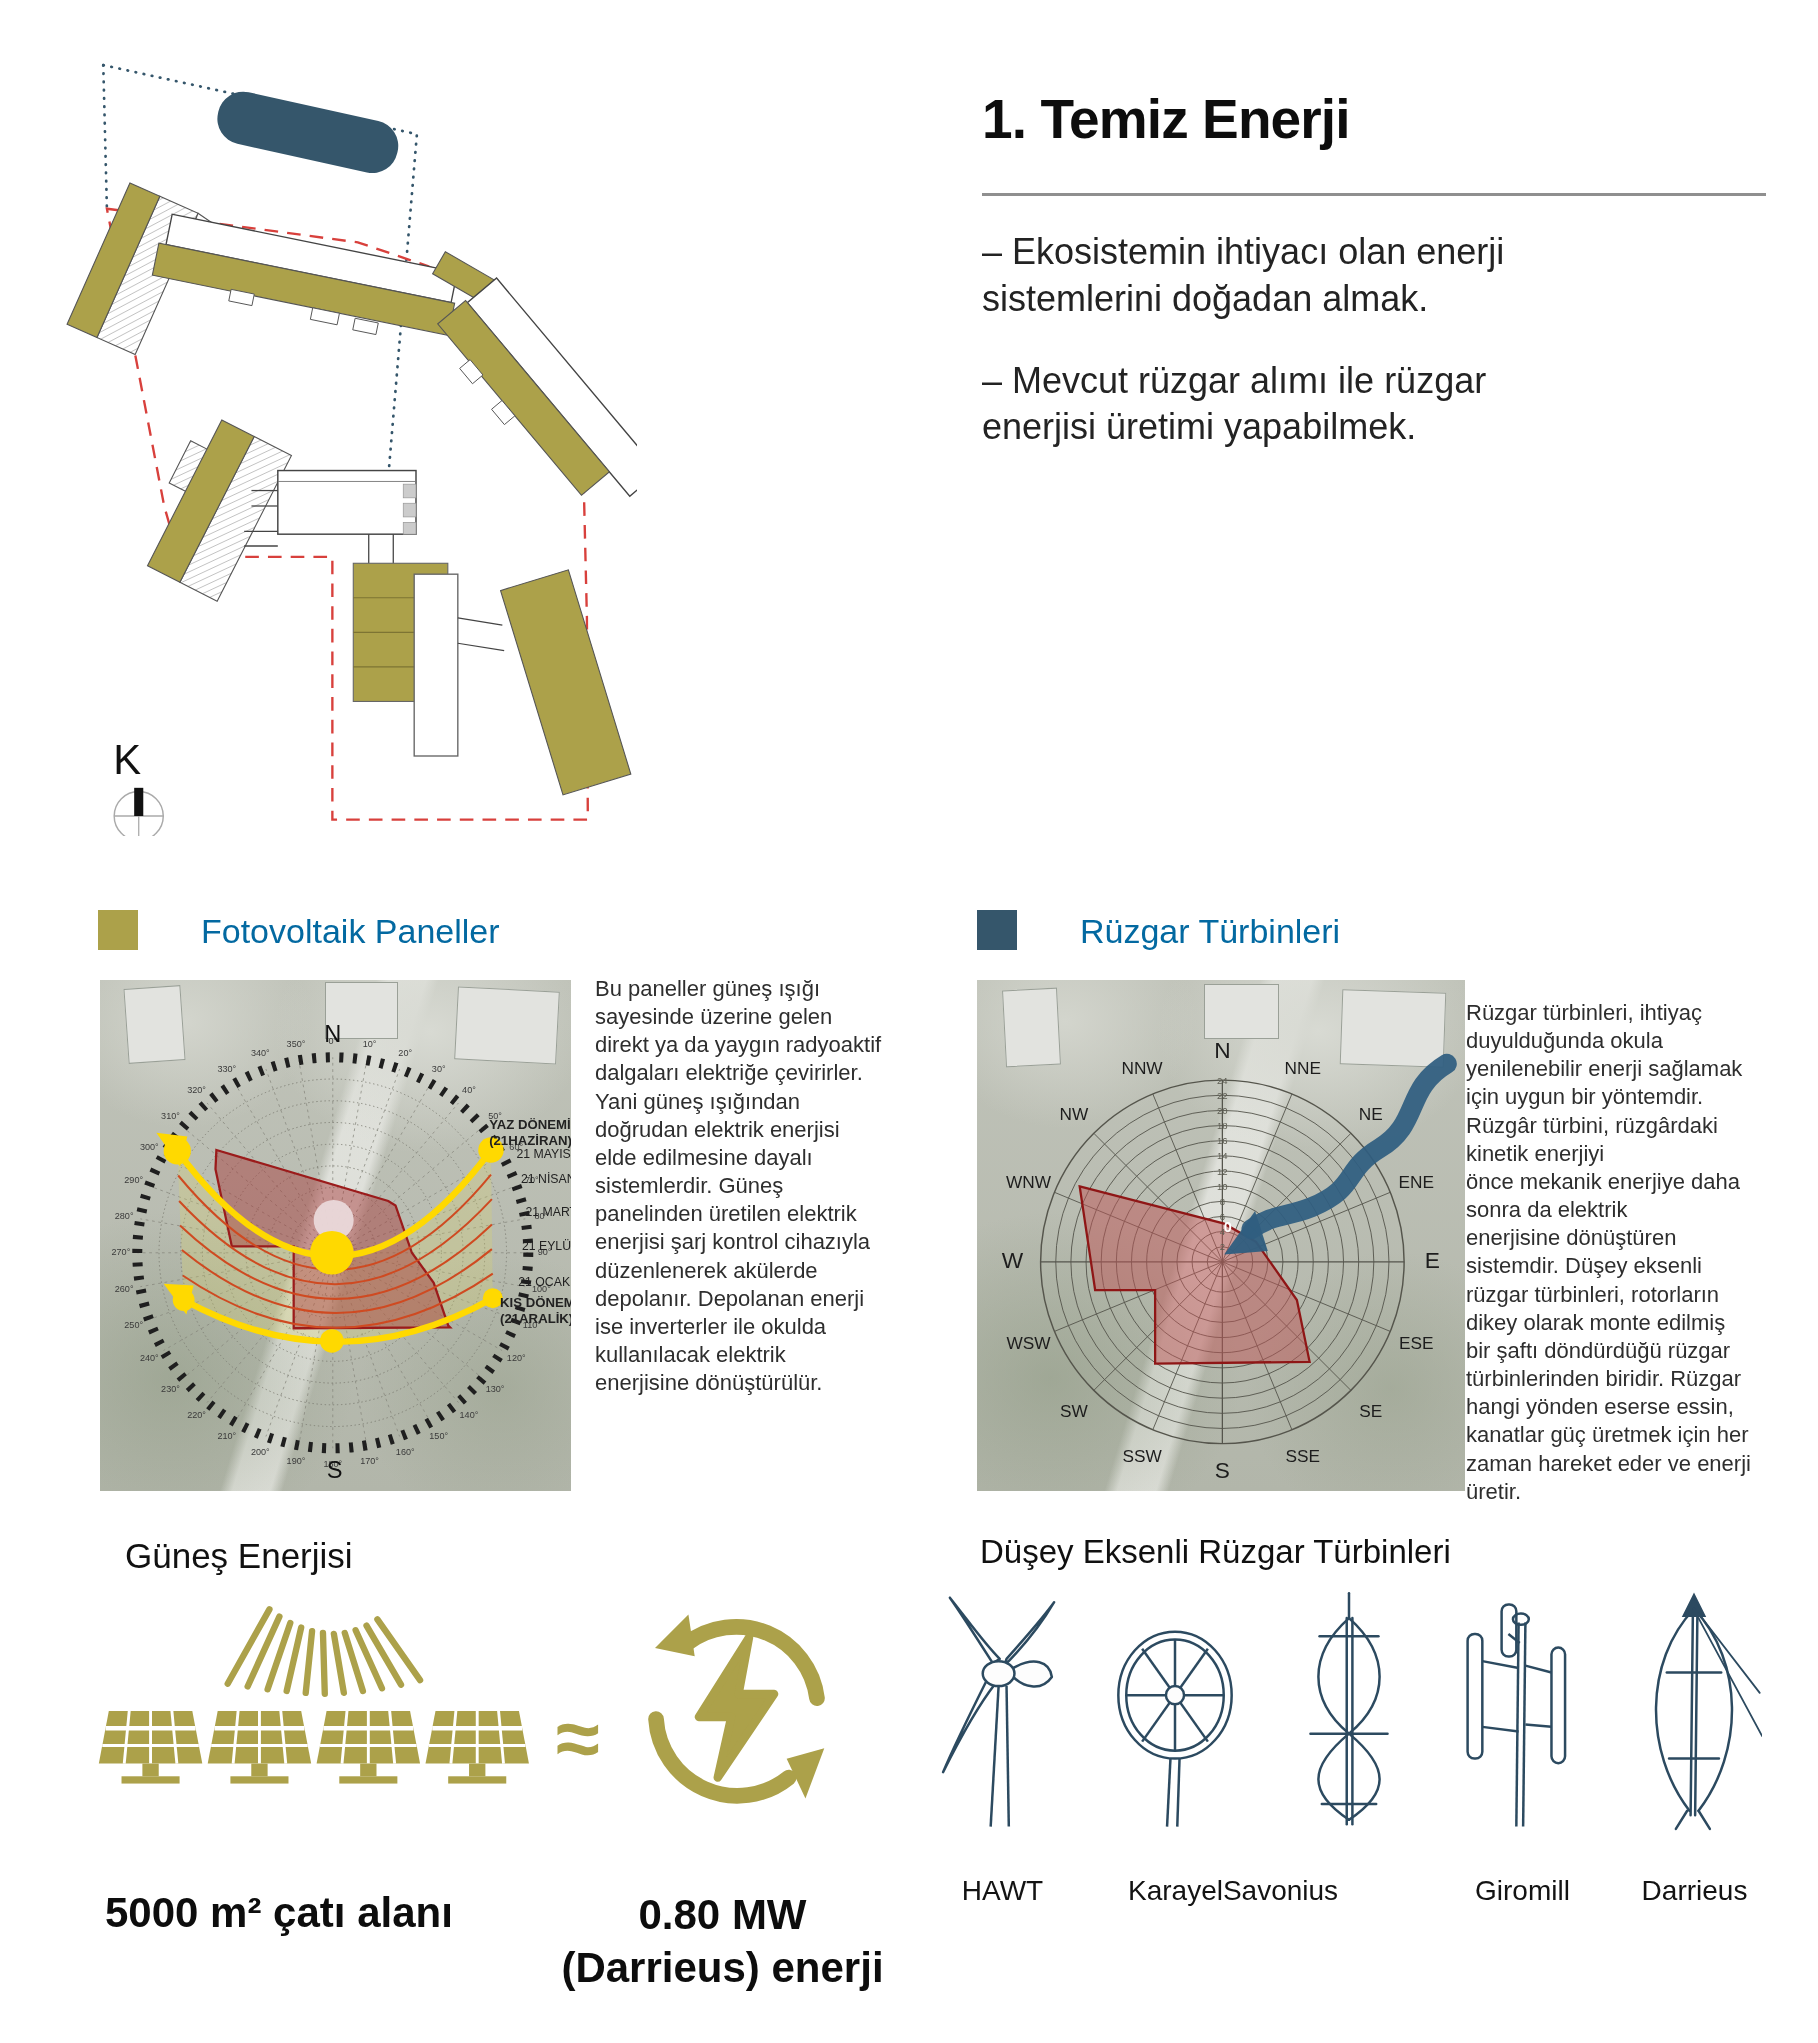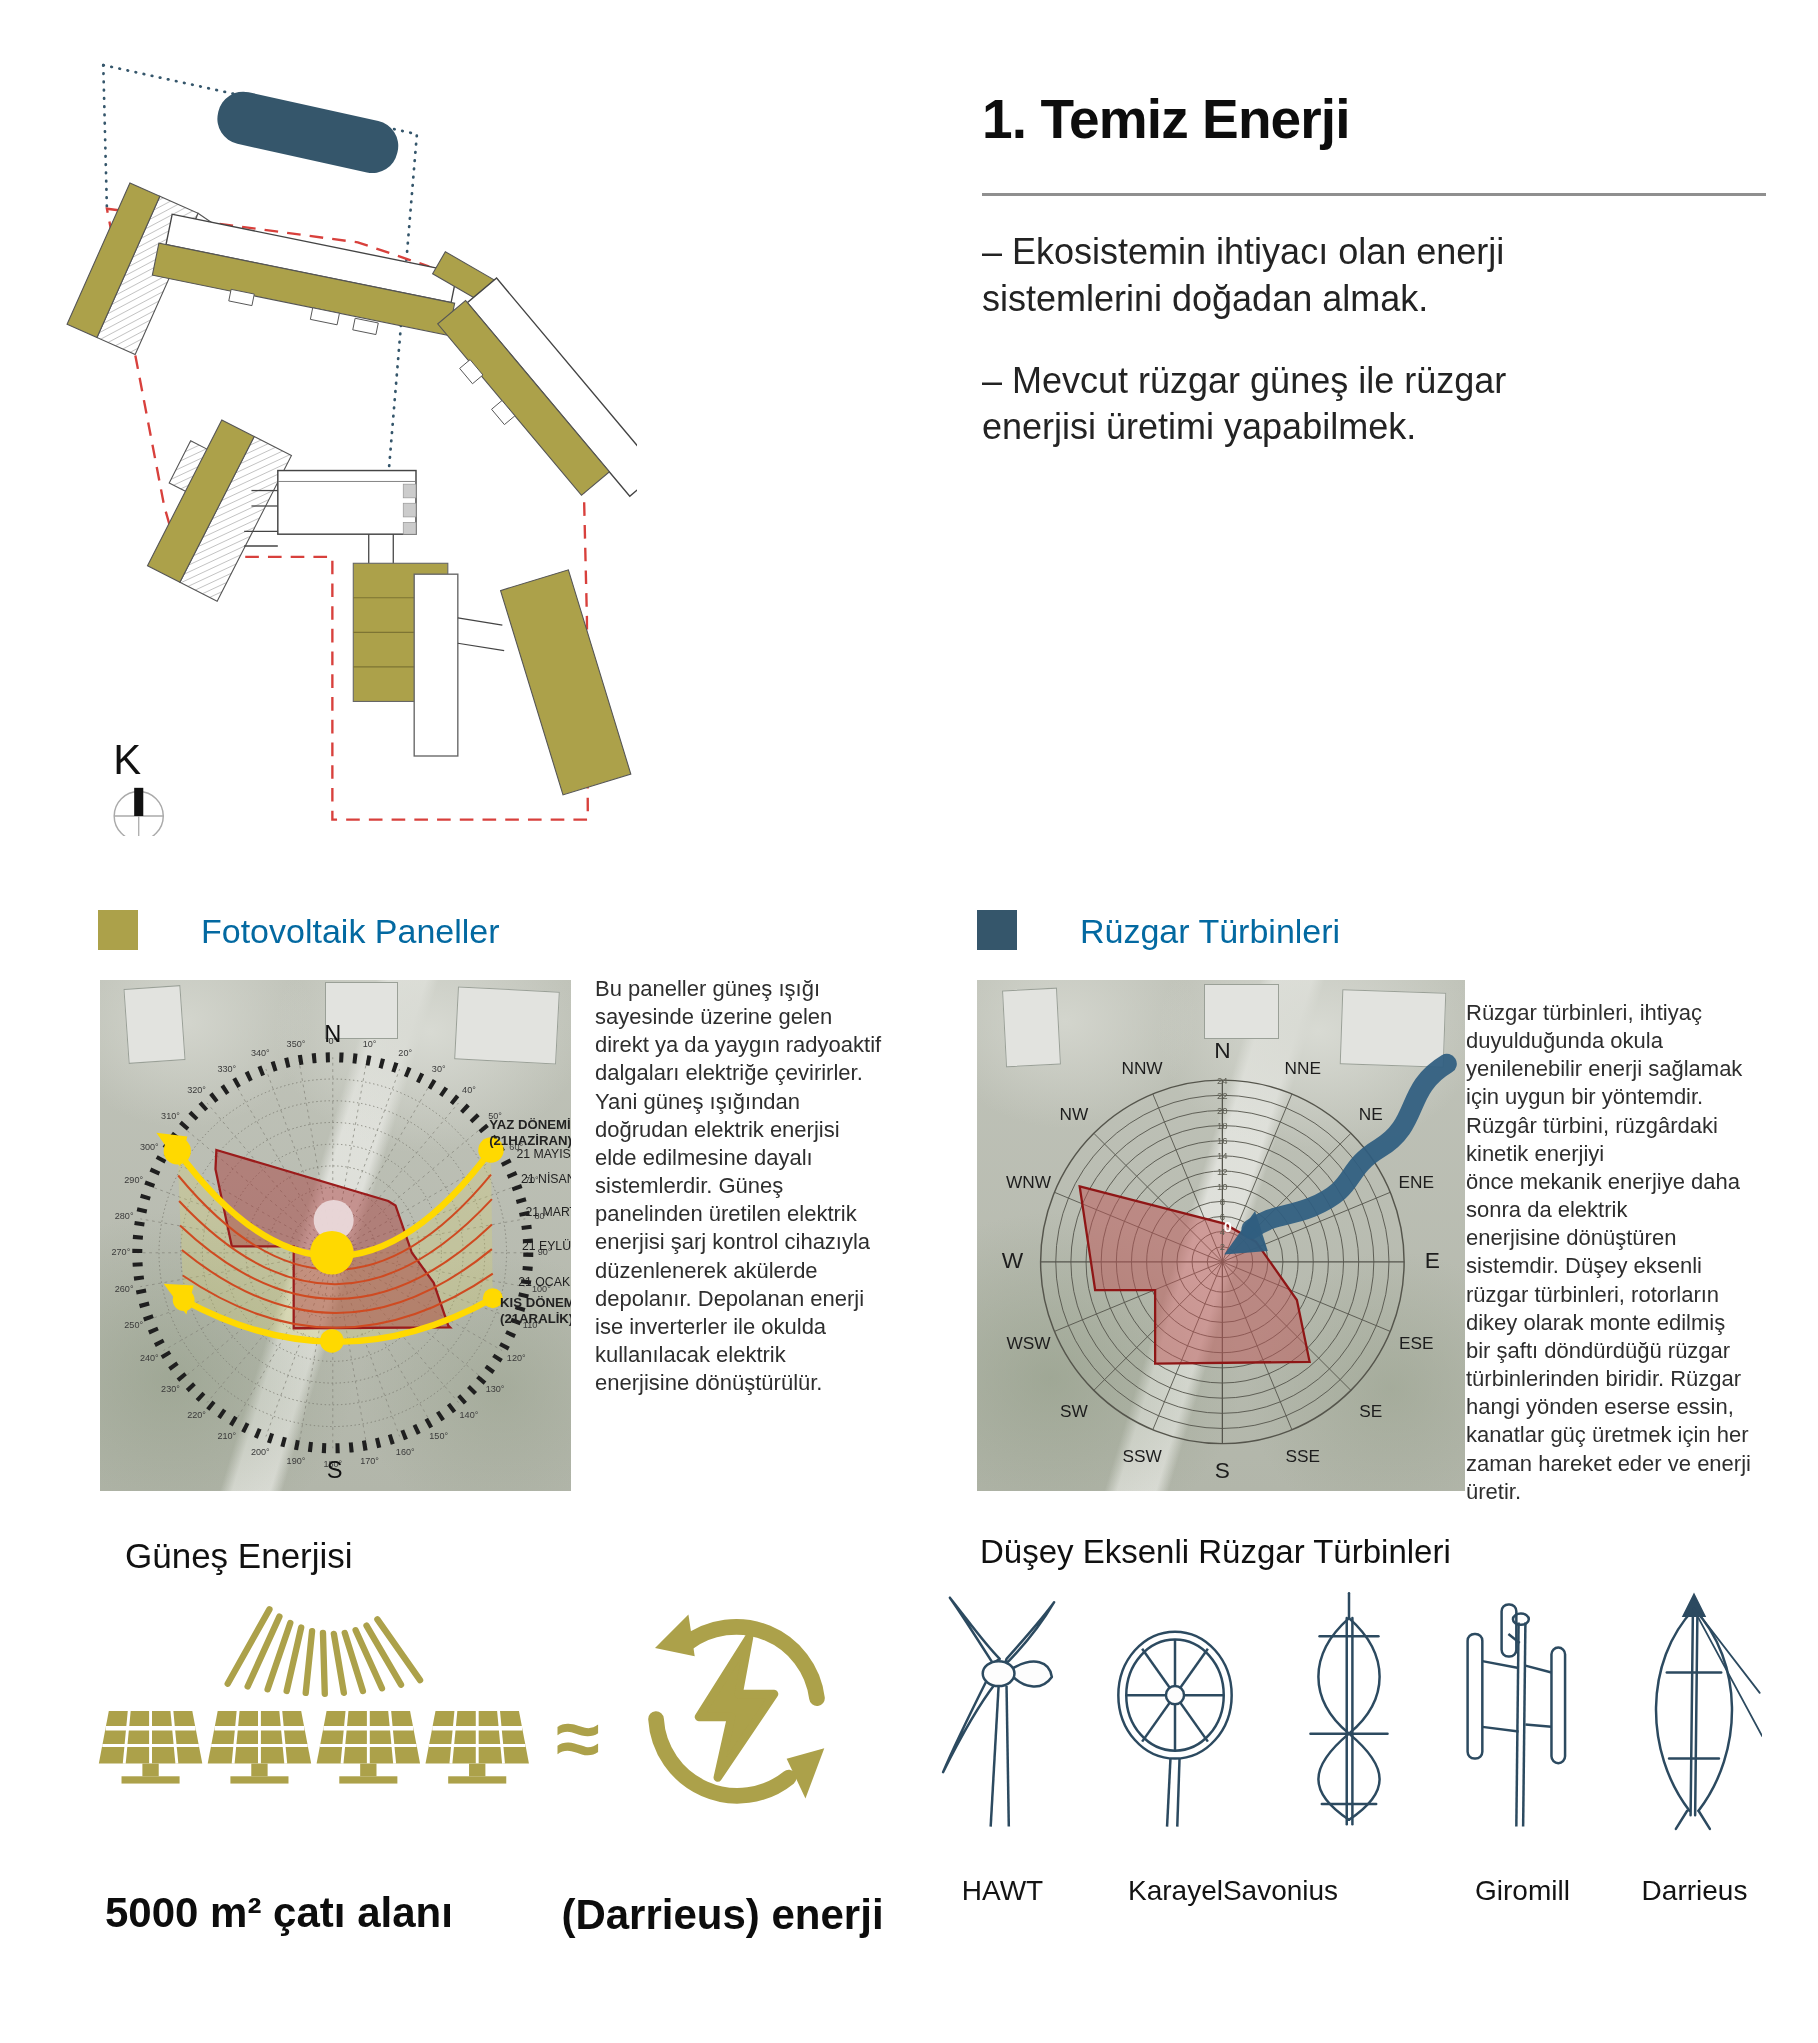--- a/index.html
+++ b/index.html
@@ -130,21 +130,21 @@
     <line x1="92" y1="831" x2="92" y2="885" stroke="#aaa" stroke-width="1.4"></line>
     <rect x="87" y="827" width="10" height="31" fill="#111"></rect>
   </g>
 </svg>
 
 <div class="abs" id="main-title">1. Temiz Enerji</div>
 <div class="abs" id="title-rule"></div>
 <div class="abs" id="goal-bullets">
   <p class="pre">– Ekosistemin ihtiyacı olan enerji
 sistemlerini doğadan almak.</p>
-  <p class="pre">– Mevcut rüzgar güneş ile rüzgar
+  <p class="pre">– Mevcut rüzgar alımı ile rüzgar
 enerjisi üretimi yapabilmek.</p>
 </div>
 
 <div class="abs swatch" id="pv-swatch"></div>
 <div class="abs sec-head" id="pv-head">Fotovoltaik Paneller</div>
 <div class="abs swatch" id="wind-swatch"></div>
 <div class="abs sec-head" id="wind-head">Rüzgar Türbinleri</div>
 
 <div class="abs sat" id="sun-sat">
   <div class="bld" style="left:25.5px;top:7.3px;width:55px;height:73px;transform:rotate(-4deg);"></div>
@@ -450,20 +450,21 @@
     <path d="M52,40 A78,78 0 0 1 177,92"></path>
     <path d="M150,168 A78,78 0 0 1 23,112"></path>
   </g>
   <polygon points="22,44 54,12 60,52" fill="#aca14a"></polygon>
   <polygon points="184,140 148,150 166,188" fill="#aca14a"></polygon>
   <polygon points="112,34 64,110 95,110 82,168 136,88 102,88" fill="#aca14a" stroke="#aca14a" stroke-width="8" stroke-linejoin="round"></polygon>
 </svg>
 
 <div class="abs" id="area-text">5000 m² çatı alanı</div>
 <div class="abs" id="power-text">
+  <div>0.80 MW</div>
   <div>(Darrieus) enerji</div>
 </div>
 
 <div class="abs" id="turbine-head">Düşey Eksenli Rüzgar Türbinleri</div>
 
 <svg class="abs turbine-box" style="left:934px;" viewBox="0 0 120 212">
   <g fill="#fdfdfd" stroke="#2c4a60" stroke-width="2.2" stroke-linejoin="round">
     <line x1="57" y1="84" x2="50" y2="208"></line>
       <line x1="64" y1="84" x2="66" y2="208"></line>
     <path d="M52,64 C38,42 24,20 14,6 C30,26 44,46 58,60 Z"></path>

